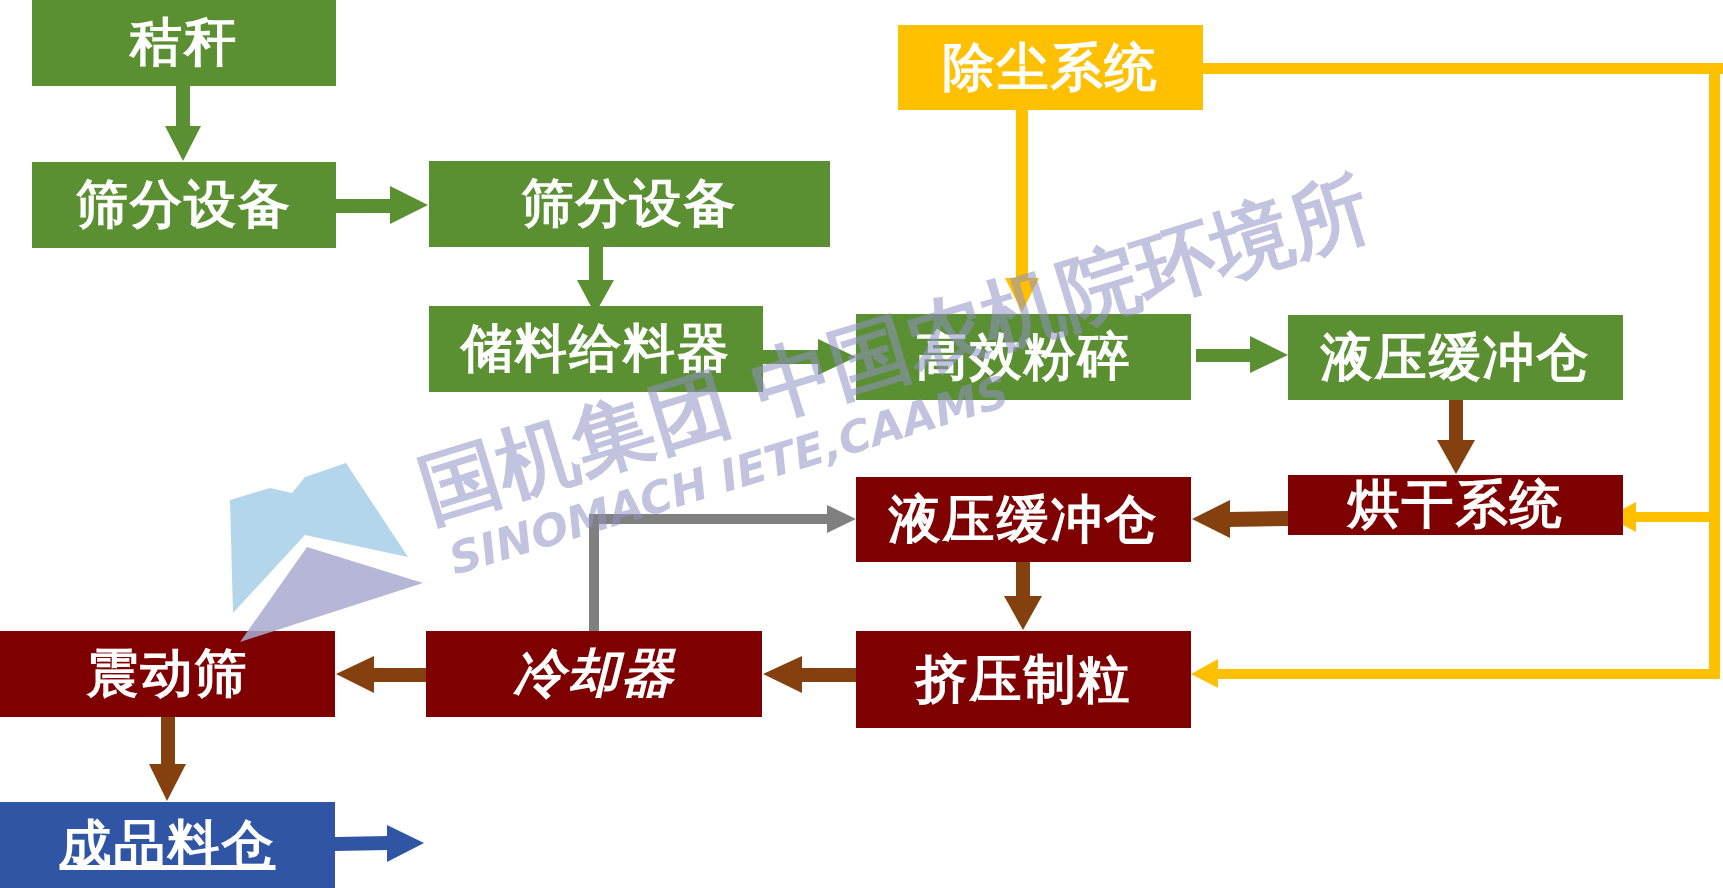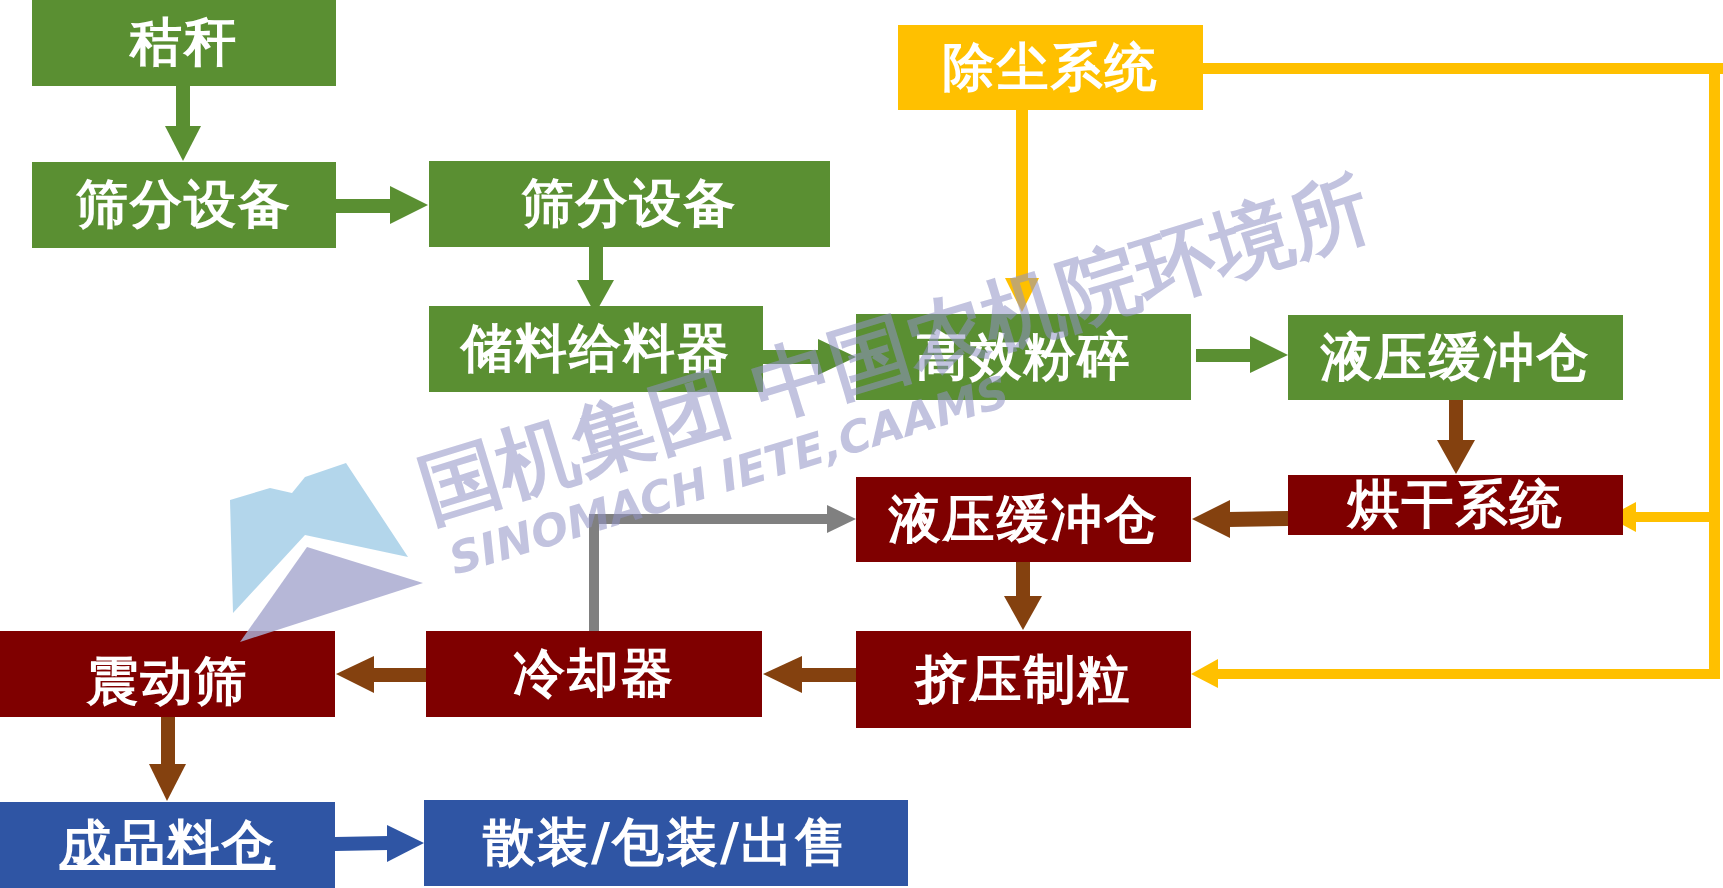--- a/index.html
+++ b/index.html
@@ -129,31 +129,28 @@
   </div>
   <div class="box red" style="left:1288px; top:475px; width:335px; height:60px;">
     <span>烘干系统</span>
   </div>
   <div class="box red" style="left:856px; top:477px; width:335px; height:85px;">
     <span>液压缓冲仓</span>
   </div>
   <div class="box red" style="left:856px; top:631px; width:335px; height:97px;">
     <span>挤压制粒</span>
   </div>
-  <div class="box red" style="left:426px; top:631px; width:336px; height:86px;">
+  <div class="box red" style="left:426px; top:631px; width:336px; height:86px;font-style:italic;">
     <span>冷却器</span>
   </div>
-  <div class="box red" style="left:0px; top:631px; width:335px; height:86px;align-items:flex-end;">
+  <div class="box red" style="left:0px; top:631px; width:335px; height:86px;">
     <span>震动筛</span>
   </div>
   <div class="box blue" style="left:0px; top:802px; width:335px; height:86px;text-decoration:underline;">
     <span>成品料仓</span>
-  </div>
-  <div class="box blue" style="left:424px; top:800px; width:484px; height:86px;">
-    <span>散装/包装/出售</span>
   </div>
 </div>
 
 <svg class="layer" id="watermark" viewBox="0 0 1723 888">
   <g>
     <polygon points="230,500 270,488 292,493 305,477 346,463 408,557 305,535 233,613" fill="#a6cfe8" fill-opacity="0.85"></polygon>
     <polygon points="307,547 423,583 240,642" fill="#a9aad0" fill-opacity="0.85"></polygon>
   </g>
   <text class="wm-text" x="0" y="0" font-size="80" transform="translate(430,520) rotate(-17)">国机集团 中国农机院环境所</text>
   <text class="wm-latin" x="0" y="0" font-size="44" transform="translate(455,575) rotate(-17)">SINOMACH IETE,CAAMS</text>

